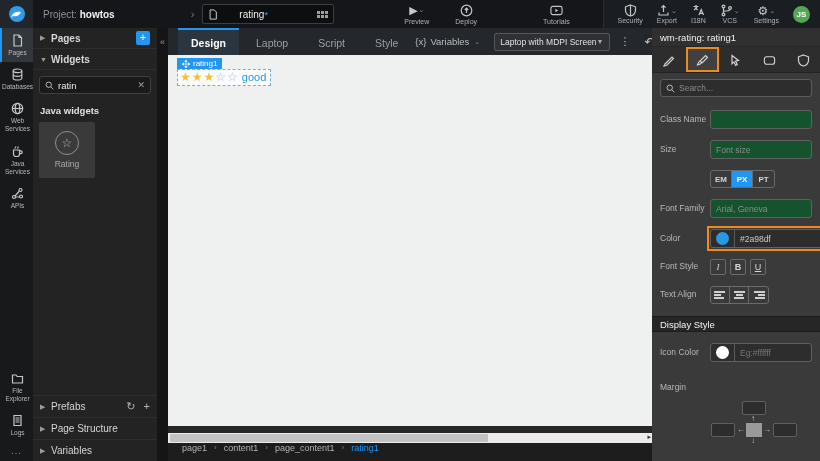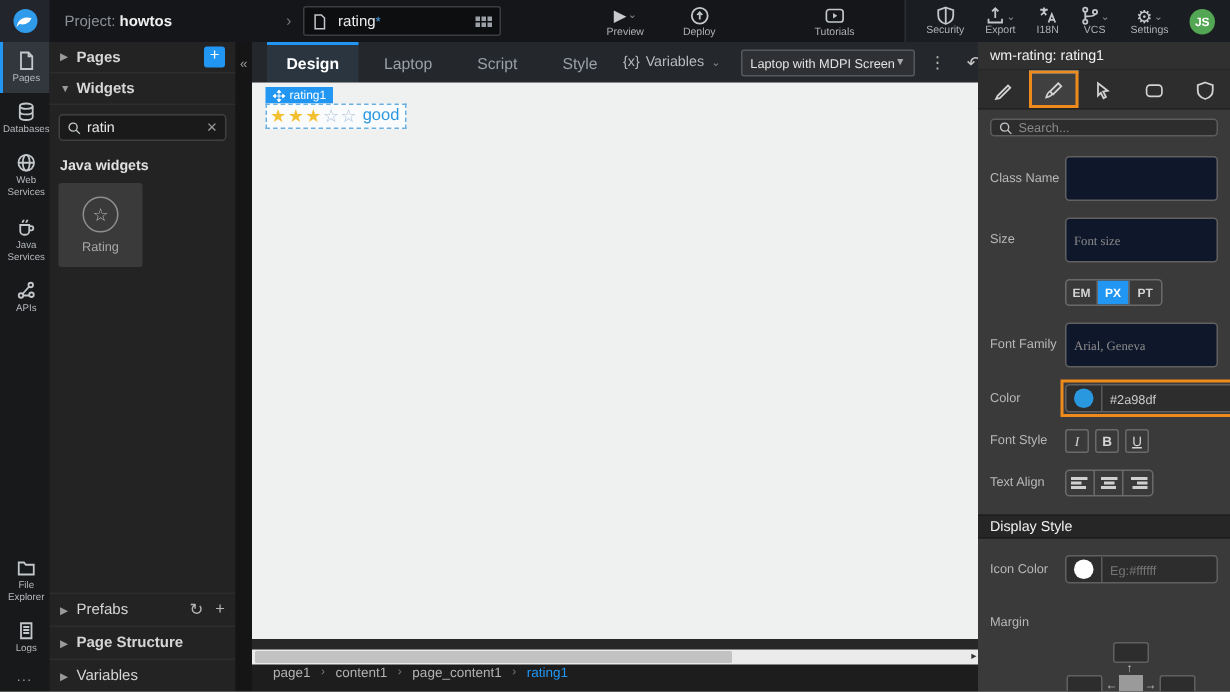--- a/index.html
+++ b/index.html
@@ -7,21 +7,21 @@
   .app { width:820px; height:461px; display:flex; flex-direction:column;
          font-family:"Liberation Sans",sans-serif; background:#1b1b1b; color:#ccc; }
 
   
   .topbar { height:28px; flex:none; background:#141619; display:flex; align-items:center; }
   .logo-tile { width:33px; height:28px; background:#22262c; display:flex; align-items:center; justify-content:center; flex:none; }
   .proj { margin-left:10px; font-size:10px; color:#8d9196; white-space:nowrap; }
   .proj b { color:#f0f0f0; font-weight:bold; }
   .tb-chev { color:#777; font-size:11px; margin:0 8px 0 76px; }
   .pagebox { height:20px; width:132px; background:#0d0e10; border:1px solid #3a3d42; border-radius:2px;
-             display:flex; align-items:center; padding:0 5px; gap:7px; }
+             display:flex; align-items:center; padding:0 5px; gap:21px; }
   .pagebox .pname { font-size:10px; color:#eee; flex:1; }
   .pagebox .dirty { color:#4aa3f0; font-size:9px; }
   .gridicon { display:grid; grid-template-columns:repeat(3,3px); grid-template-rows:repeat(2,3px); gap:1px; }
   .gridicon i { background:#9aa0a6; }
   .tb-actions { display:flex; align-items:flex-start; margin-left:70px; gap:26px; }
   .tb-act { display:flex; flex-direction:column; align-items:center; gap:1px; color:#c7c9cc; cursor:pointer; }
   .tb-act .lbl { font-size:7px; color:#aeb1b5; white-space:nowrap; }
   .tb-act .ic { height:13px; display:flex; align-items:center; font-size:11px; }
   .tb-right { margin-left:auto; height:28px; display:flex; align-items:center; gap:14px;
               border-left:1px solid #2b2e33; background:#1a1d21; padding:0 10px 0 14px; }
@@ -110,22 +110,22 @@
             border-top:2px solid transparent; }
   .rp-tab.active { background:#404040; border-top-color:#2196f3; }
   .rp-tab.hl { outline:2px solid #ef8a1d; outline-offset:-2px; }
   svg.tic { width:13px; height:13px; stroke:#d2d2d2; fill:none; stroke-width:1.2; }
   .rp-search { margin:6px 8px 2px; height:18px; background:#2d2d2d; border:1px solid #5c5c5c; border-radius:3px;
                display:flex; align-items:center; gap:4px; padding:0 5px; }
   .rp-search input { flex:1; min-width:0; background:transparent; border:none; outline:none; color:#bbb; font-size:8.5px;
                      font-family:"Liberation Sans",sans-serif; }
   .rp-row { display:flex; align-items:center; padding:0 8px; margin-top:11px; }
   .rp-label { width:50px; flex:none; font-size:8.5px; color:#b8b8b8; line-height:1.1; }
-  .rp-input { flex:1; min-width:0; height:30px; background:#0f172a; border:1px solid #606060; border-radius:3px;
-              color:#c5c5c5; font-size:8.5px; padding:0 5px; font-family:Liberation Serif, serif; outline:none; }
+  .rp-input { flex:1; min-width:0; height:19px; background:#14532d; border:1px solid #606060; border-radius:3px;
+              color:#c5c5c5; font-size:8.5px; padding:0 5px; font-family:Liberation Sans, sans-serif; outline:none; }
   .rp-input::placeholder, .lp-search input::placeholder, .rp-search input::placeholder { color:#8b8b8b; opacity:1; }
   .rp-section { margin-top:12px; height:16px; flex:none; background:#262626; border-top:1px solid #1d1d1d;
                 border-bottom:1px solid #1d1d1d; display:flex; align-items:center; padding:0 8px;
                 font-size:9.5px; color:#f2f2f2; }
   .units { display:flex; border:1px solid #6a6a6a; border-radius:3px; overflow:hidden; width:fit-content; }
   .unit { min-width:21px; height:16px; display:flex; align-items:center; justify-content:center;
           font-size:8px; font-weight:bold; color:#d5d5d5; border-right:1px solid #6a6a6a; padding:0 3px; cursor:pointer; }
   .unit:last-child { border-right:none; }
   .unit.active { background:#2196f3; color:#fff; }
   .cgroup { flex:1; display:flex; align-items:center; height:19px; background:#2d2d2d;
@@ -353,21 +353,21 @@
         <div class="lp-row bottom">
           <span class="lp-caret">▶</span>
           <span class="lp-title" style="font-weight:normal">Prefabs</span>
           <span class="lp-icons">
             <span>↻</span>
             <span>+</span>
           </span>
         </div>
         <div class="lp-row bottom">
           <span class="lp-caret">▶</span>
-          <span class="lp-title" style="font-weight:bold">Page Structure</span>
+          <span class="lp-title" style="font-weight:normal">Page Structure</span>
         </div>
         <div class="lp-row bottom">
           <span class="lp-caret">▶</span>
           <span class="lp-title" style="font-weight:normal">Variables</span>
         </div>
       </div>
     </div>
 
     <div class="cstrip">«</div>
 

